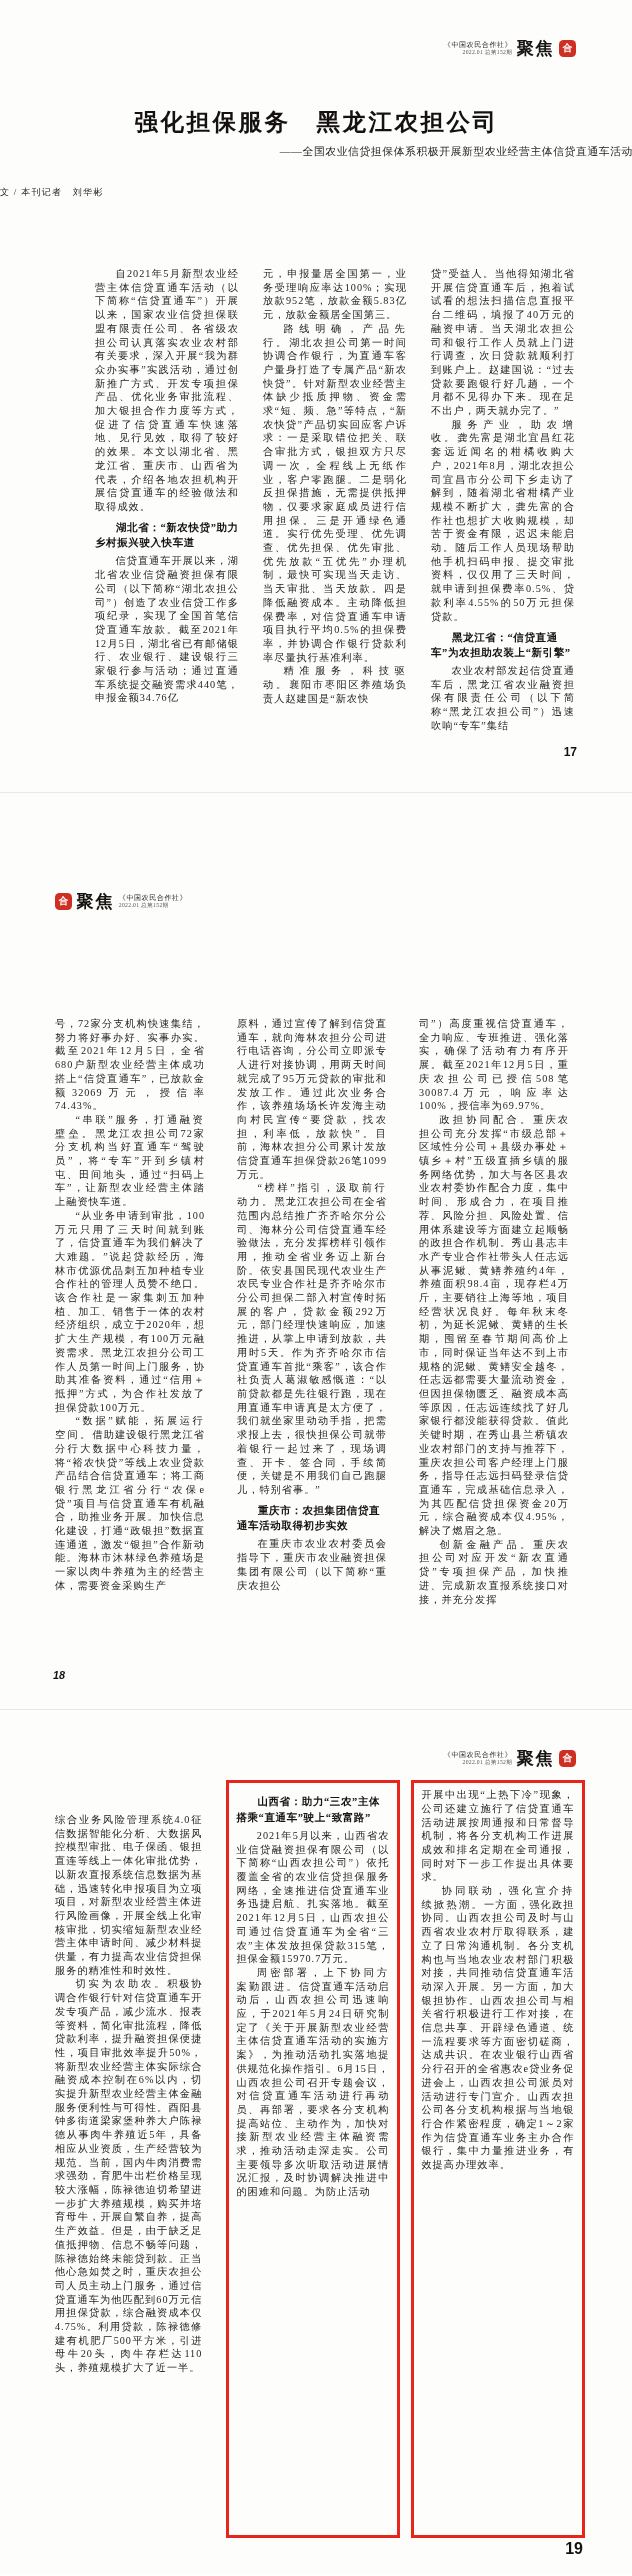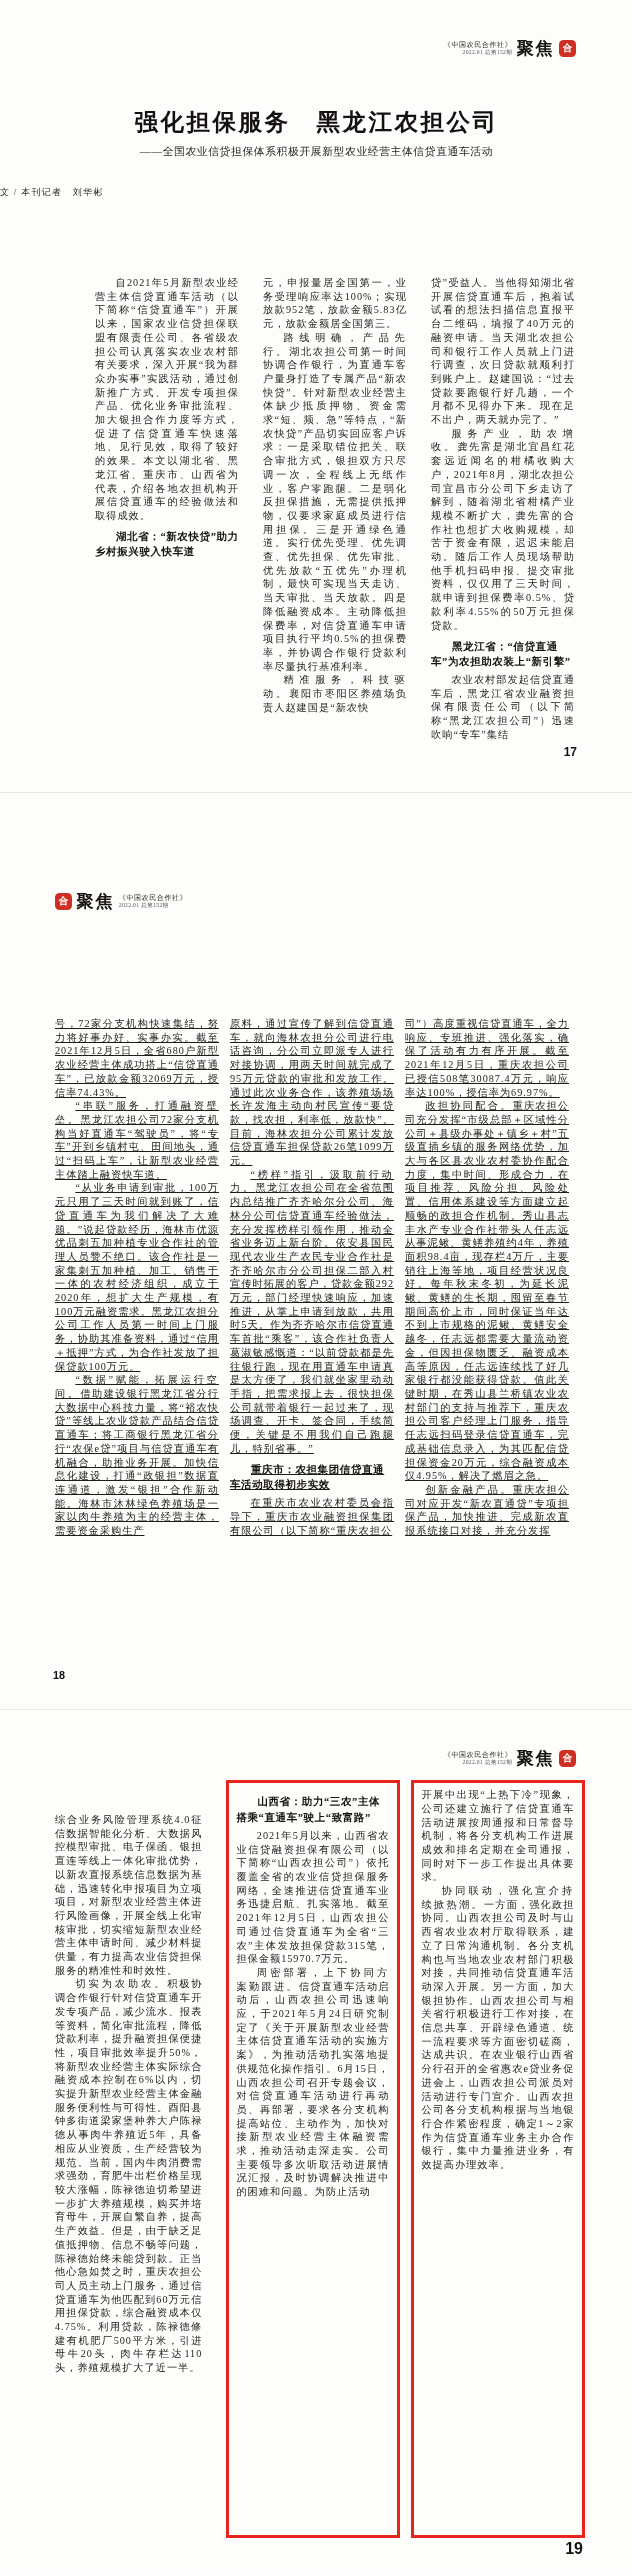--- a/index.html
+++ b/index.html
@@ -18,47 +18,47 @@
   .head-right .head-journal{align-items:flex-end;}
   .journal-name{font-size:7px;letter-spacing:0.6px;color:#2a2723;}
   .journal-issue{font-size:5.7px;color:#555;letter-spacing:0.3px;}
   .head-section{font-size:17px;font-weight:bold;letter-spacing:1.9px;color:#161310;}
   .head-seal{width:17px;height:17px;border-radius:4.5px;background:#cf2e22;color:#fff;
              display:flex;align-items:center;justify-content:center;font-size:9.5px;font-weight:bold;}
 
   
   .title{position:absolute;top:90px;left:0;right:0;text-align:center;font-size:23.5px;font-weight:bold;
          letter-spacing:2.5px;color:#141110;}
-  .subtitle{position:absolute;top:145px;left:0;right:0;text-align:center;font-size:10.8px;
+  .subtitle{position:absolute;top:145px;left:0;right:0;text-align:right;font-size:10.8px;
             letter-spacing:0.6px;color:#211e1b;}
   .byline{position:absolute;top:186px;left:0;right:0;text-align:left;font-size:9px;
           letter-spacing:1.3px;color:#2b2724;}
 
   
   .cols{position:absolute;display:flex;}
-  #page1 .cols{top:276px;left:95px;width:480px;height:491px;gap:24px;}
-  #page2 .cols{top:224px;left:55px;width:514px;height:679px;gap:11px;text-decoration:underline;}
+  #page1 .cols{top:267px;left:95px;width:480px;height:491px;gap:24px;}
+  #page2 .cols{top:224px;left:55px;width:514px;height:679px;gap:32px;}
   #page3 .cols{top:70px;left:55px;width:530px;height:758px;gap:10.8px;}
   .col{flex:1 1 0;overflow:hidden;}
   #page3 .col-plain{flex:0 0 160px;padding:33px 12.7px 0 0;box-sizing:border-box;}
   .boxed{border:3.8px solid #e8251c;padding:5.1px 7.6px;box-sizing:border-box;background:#fdfdfc;}
 
   .para{margin:0;font-size:10.2px;line-height:13.7px;text-align:justify;text-justify:inter-character;
         letter-spacing:1px;text-indent:2em;color:#1f1c1a;}
   .para.cont{text-indent:0;}
   .lead{letter-spacing:2.2px;}
   .col-head{margin:6.4px 0 3.8px 0;font-size:10.5px;line-height:15.3px;font-weight:bold;color:#15120f;
             text-indent:2em;letter-spacing:0.6px;}
   .endmark{font-size:9.5px;padding-left:2.5px;color:#3a3733;}
 
   
   .page-num{position:absolute;font-family:"Liberation Sans","DejaVu Sans",sans-serif;
             font-weight:bold;color:#121110;}
   #page1 .page-num{right:56px;top:745px;font-size:12px;}
-  #page2 .page-num{left:53px;top:876px;font-size:10.8px;}
+  #page2 .page-num{left:53px;top:876px;font-size:10.8px;font-style:italic;}
   #page3 .page-num{right:50px;top:830px;font-size:16px;}
 </style>
 </head>
 <body>
 
 <section class="sheet" id="page1">
   <div class="page-head head-right">
     <div class="head-journal">
       <span class="journal-name">《中国农民合作社》</span>
       <span class="journal-issue">2022.01 总第152期</span>
@@ -68,20 +68,21 @@
         <span>合</span>
       </span>
   </div>
   <h1 class="title">强化担保服务　黑龙江农担公司</h1>
   <div class="subtitle">——全国农业信贷担保体系积极开展新型农业经营主体信贷直通车活动</div>
   <div class="byline">文 / 本刊记者　刘华彬</div>
   <div class="cols">
     <div class="col">
         <p class="para">自2021年5月新型农业经营主体信贷直通车活动（以下简称“信贷直通车”）开展以来，国家农业信贷担保联盟有限责任公司、各省级农担公司认真落实农业农村部有关要求，深入开展“我为群众办实事”实践活动，通过创新推广方式、开发专项担保产品、优化业务审批流程、加大银担合作力度等方式，促进了信贷直通车快速落地、见行见效，取得了较好的效果。本文以湖北省、黑龙江省、重庆市、山西省为代表，介绍各地农担机构开展信贷直通车的经验做法和取得成效。</p>
         <h3 class="col-head">湖北省：“新农快贷”助力乡村振兴驶入快车道</h3>
+        <p class="para">信贷直通车开展以来，湖北省农业信贷融资担保有限公司（以下简称“湖北农担公司”）创造了农业信贷工作多项纪录，实现了全国首笔信贷直通车放款。截至2021年12月5日，湖北省已有邮储银行、农业银行、建设银行三家银行参与活动；通过直通车系统提交融资需求440笔，申报金额34.76亿</p>
       </div>
     <div class="col">
         <p class="para cont">元，申报量居全国第一，业务受理响应率达100%；实现放款952笔，放款金额5.83亿元，放款金额居全国第三。</p>
         <p class="para"><span class="lead">路线明确，产品先行。</span>湖北农担公司第一时间协调合作银行，为直通车客户量身打造了专属产品“新农快贷”。针对新型农业经营主体缺少抵质押物、资金需求“短、频、急”等特点，“新农快贷”产品切实回应客户诉求：一是采取错位把关、联合审批方式，银担双方只尽调一次，全程线上无纸作业，客户零跑腿。二是弱化反担保措施，无需提供抵押物，仅要求家庭成员进行信用担保。三是开通绿色通道。实行优先受理、优先调查、优先担保、优先审批、优先放款“五优先”办理机制，最快可实现当天走访、当天审批、当天放款。四是降低融资成本。主动降低担保费率，对信贷直通车申请项目执行平均0.5%的担保费率，并协调合作银行贷款利率尽量执行基准利率。</p>
         <p class="para"><span class="lead">精准服务，科技驱动。</span>襄阳市枣阳区养殖场负责人赵建国是“新农快</p>
       </div>
     <div class="col">
         <p class="para cont">贷”受益人。当他得知湖北省开展信贷直通车后，抱着试试看的想法扫描信息直报平台二维码，填报了40万元的融资申请。当天湖北农担公司和银行工作人员就上门进行调查，次日贷款就顺利打到账户上。赵建国说：“过去贷款要跑银行好几趟，一个月都不见得办下来。现在足不出户，两天就办完了。”</p>
         <p class="para"><span class="lead">服务产业，助农增收。</span>龚先富是湖北宜昌红花套远近闻名的柑橘收购大户，2021年8月，湖北农担公司宜昌市分公司下乡走访了解到，随着湖北省柑橘产业规模不断扩大，龚先富的合作社也想扩大收购规模，却苦于资金有限，迟迟未能启动。随后工作人员现场帮助他手机扫码申报、提交审批资料，仅仅用了三天时间，就申请到担保费率0.5%、贷款利率4.55%的50万元担保贷款。</p>
         <h3 class="col-head">黑龙江省：“信贷直通车”为农担助农装上“新引擎”</h3>

